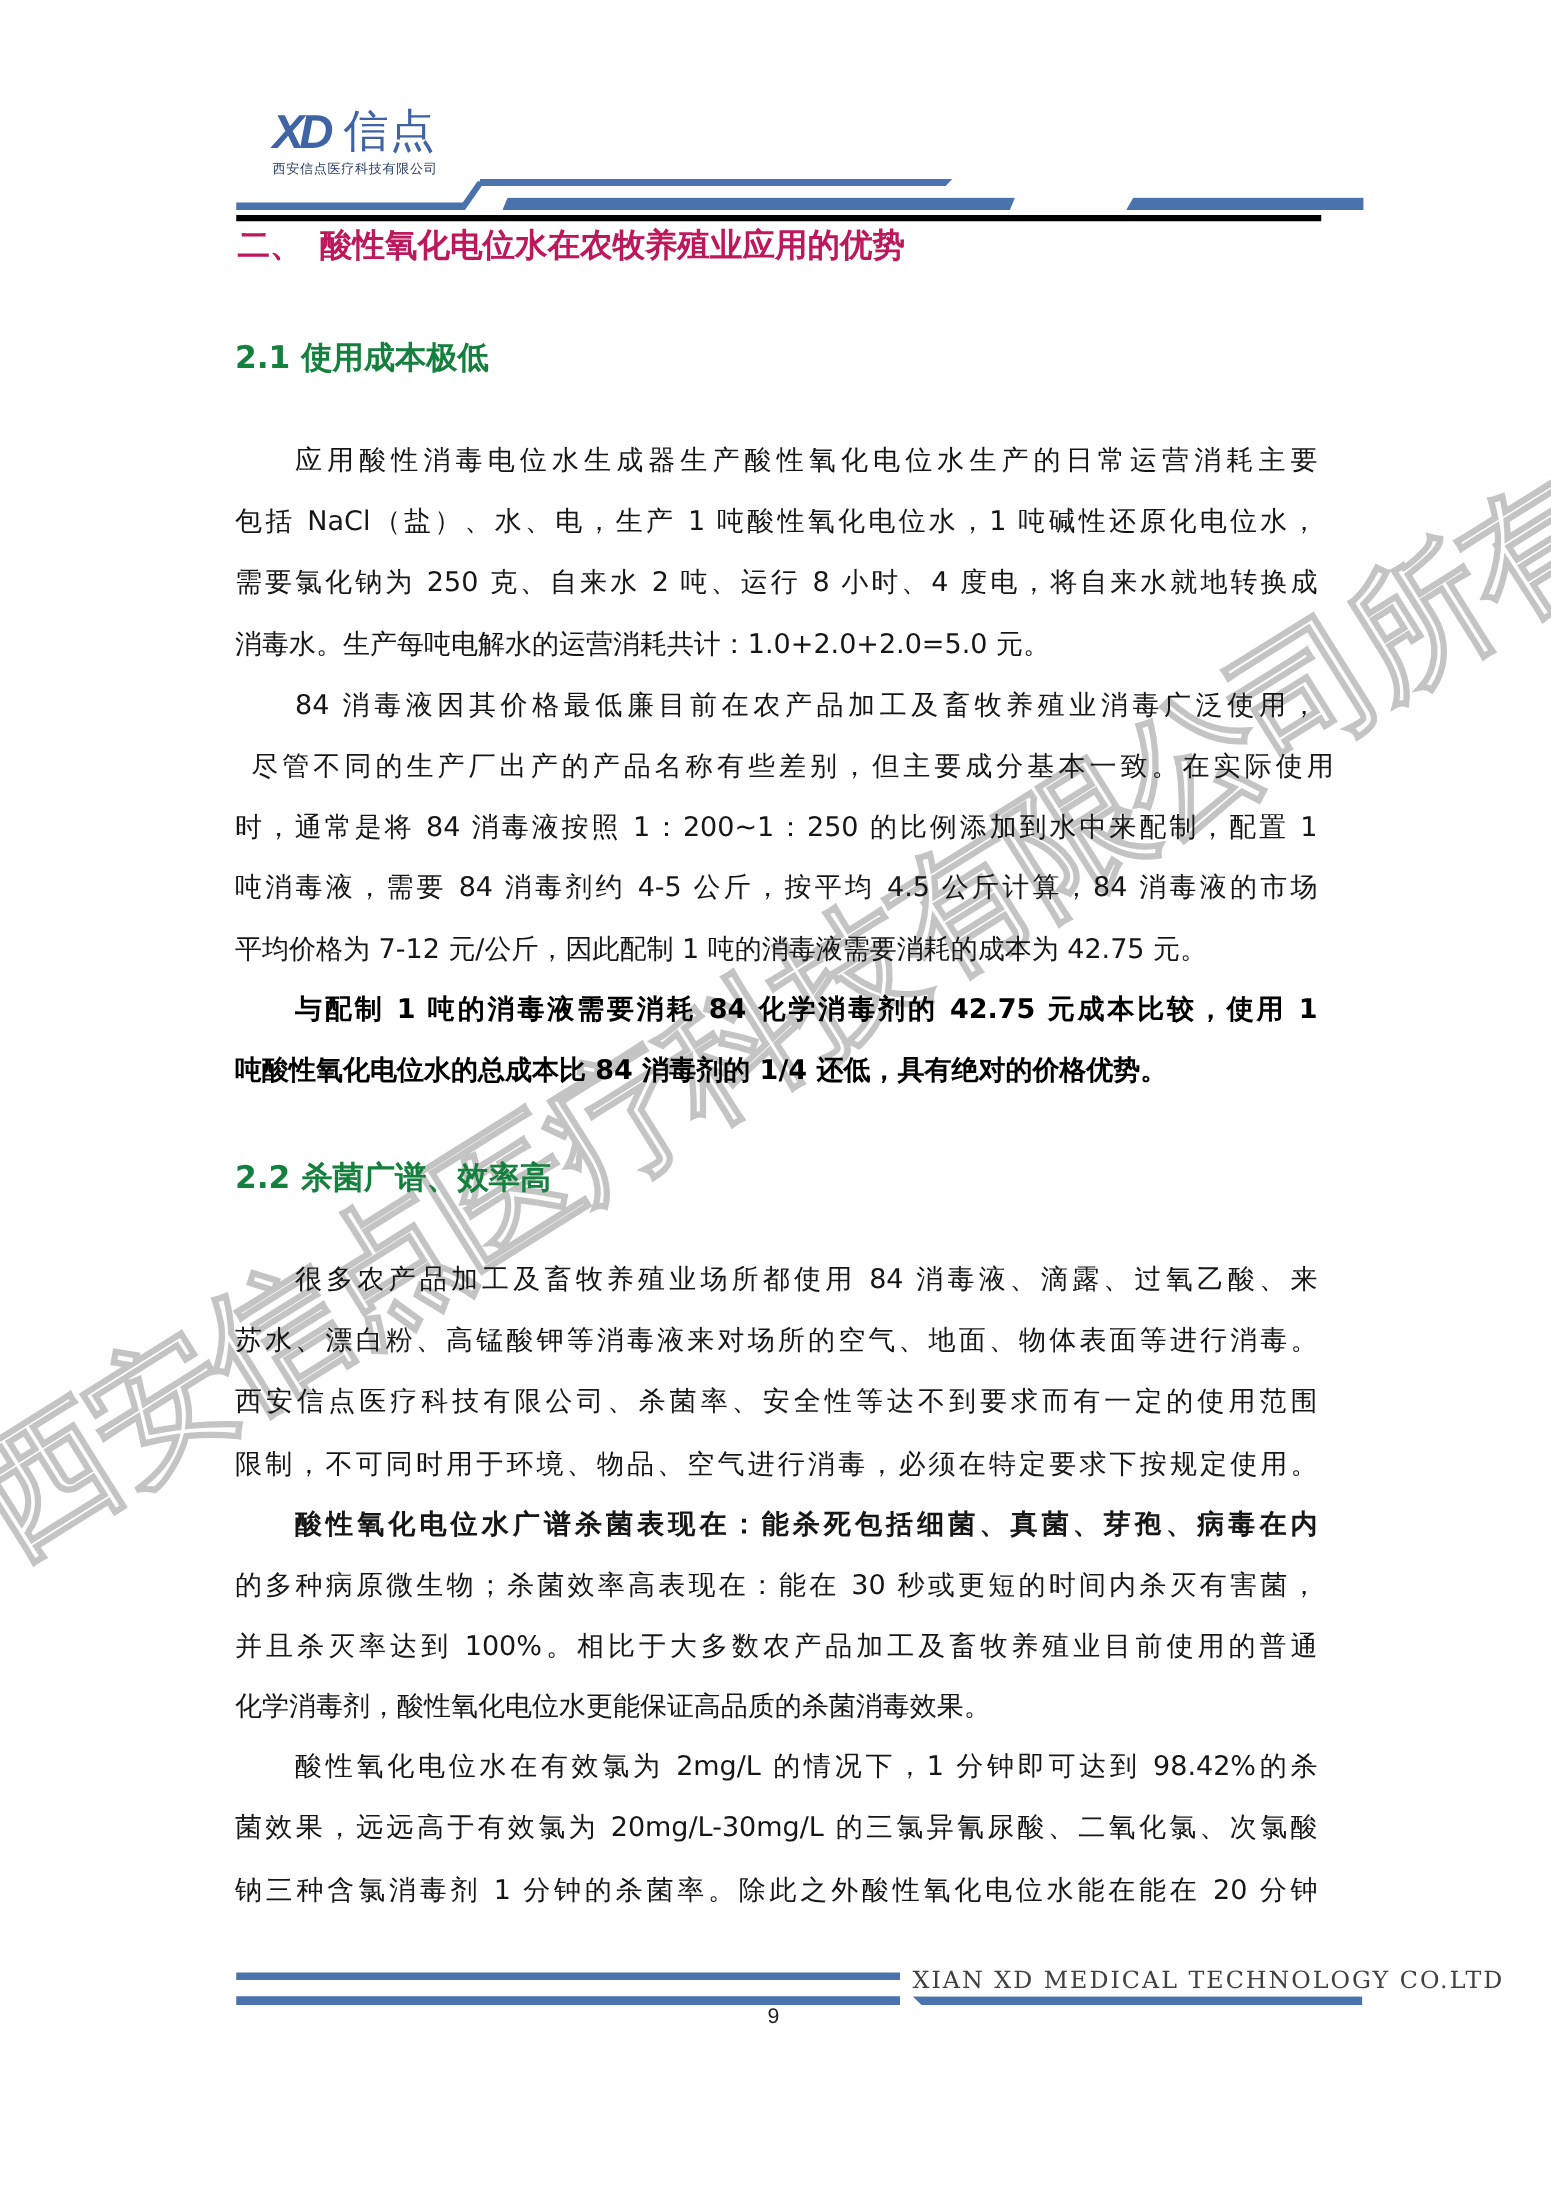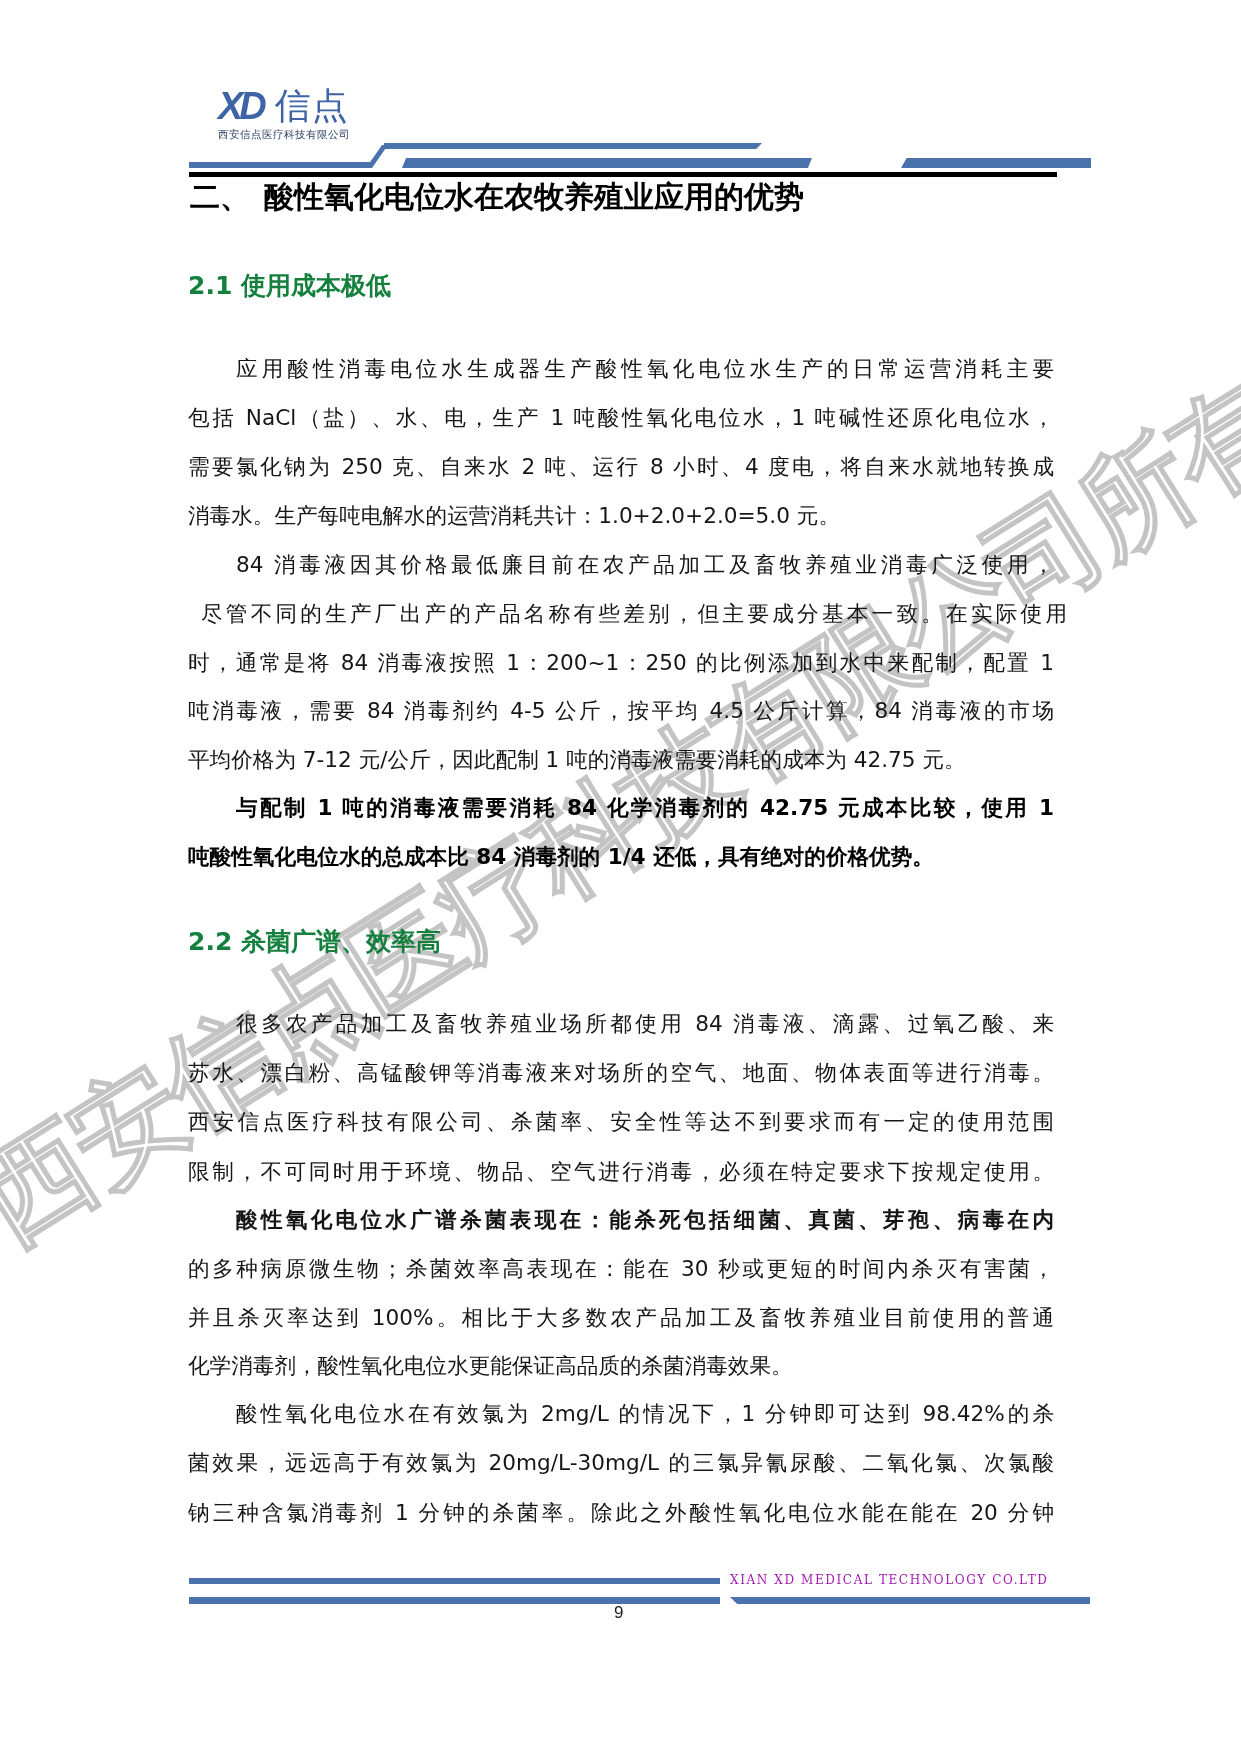--- a/index.html
+++ b/index.html
@@ -7,29 +7,29 @@
          font-family:"DejaVu Sans","Liberation Sans",sans-serif; color:#111; }
   .abs { position:absolute; }
   
   .logo-mark { position:absolute; left:218px; top:88px; height:36px; display:flex; align-items:center; }
   .logo-xd { font-family:"Liberation Sans",sans-serif; font-weight:bold; font-size:38px; color:#3e64a6; letter-spacing:-4px; font-style:italic; line-height:36px; }
   .logo-cn { font-family:"DejaVu Sans",sans-serif; font-size:36px; color:#3e64a6; margin-left:12px; line-height:36px; letter-spacing:1px; }
   .logo-sub { position:absolute; left:218px; top:128px; font-family:"DejaVu Serif",serif; font-size:10.5px; color:#2a3e66; letter-spacing:0.5px; }
   .bar { position:absolute; background:#4a72ad; }
   .rule-black { position:absolute; background:#000; }
   
-  .title { position:absolute; left:190px; top:179px; font-size:30px; font-weight:bold; color:#000000; white-space:pre; line-height:36px; }
+  .title { position:absolute; left:190px; top:179px; font-size:26px; font-weight:bold; color:#be185d; white-space:pre; line-height:36px; }
   .title .num { font-family:"DejaVu Serif",serif; margin-right:14px; }
   .h2 { position:absolute; left:188px; font-size:25px; font-weight:bold; white-space:pre; line-height:30px; color:#15803d; }
   .line { position:absolute; left:188px; width:866px; font-size:21.6px; line-height:28px; white-space:nowrap; text-align:justify; text-align-last:justify; color:#161616; }
   .line.indent { left:236px; width:818px; }
   .line.last { text-align-last:left; }
   .line.bold { font-weight:bold; color:#000; }
   
-  .footer-text { position:absolute; left:730px; top:1573px; font-family:"DejaVu Serif","Liberation Serif",serif; font-size:12px; color:#a21caf; letter-spacing:1.6px; white-space:nowrap; }
+  .footer-text { position:absolute; left:730px; top:1573px; font-family:"DejaVu Serif","Liberation Serif",serif; font-size:19px; color:#404040; letter-spacing:1.6px; white-space:nowrap; }
   .page-num { position:absolute; left:614px; top:1603px; font-size:17px; color:#222; font-family:"Liberation Sans",sans-serif; }
   .watermark { position:absolute; left:0; top:0; pointer-events:none; }
 </style>
 </head>
 <body>
 
 <div>
   <div class="logo-mark">
     <span class="logo-xd">XD</span>
     <span class="logo-cn">信点</span>

